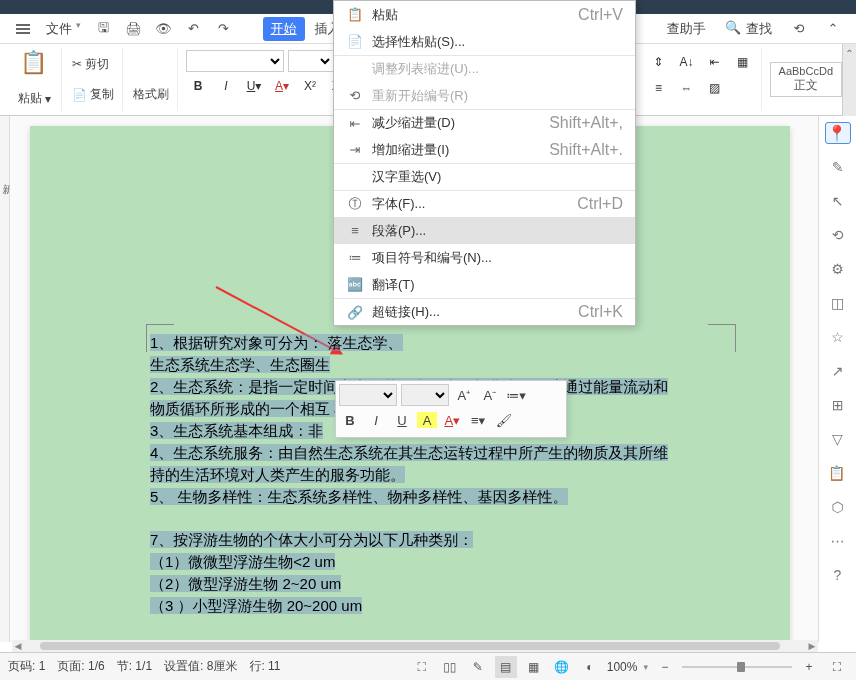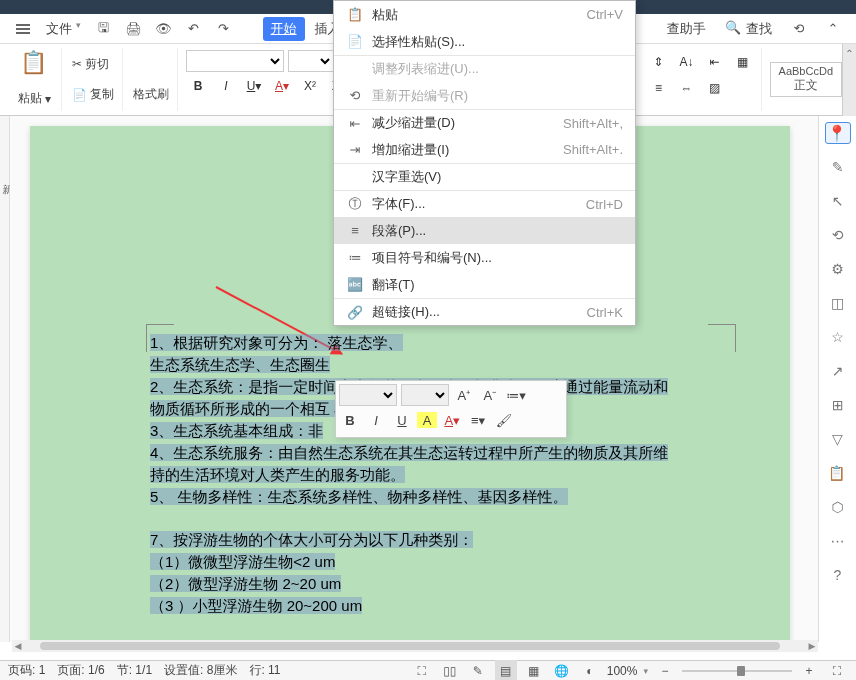--- a/index.html
+++ b/index.html
@@ -43,28 +43,28 @@
 .right-strip .ricon { width: 22px; height: 22px; display: flex; align-items: center; justify-content: center; color: #777; cursor: pointer; font-size: 14px; }
 .loc-badge { width: 26px; height: 22px; border: 1px solid #4a90e2; border-radius: 3px; display: flex; align-items: center; justify-content: center; color: #4a90e2; background: #eaf3fe; }
 
 .context-menu { position: absolute; top: 0; left: 333px; width: 303px; background: #fff; border: 1px solid #bbb; box-shadow: 2px 2px 8px rgba(0,0,0,0.2); z-index: 100; font-size: 13px; }
 .ctx-item { display: flex; align-items: center; height: 27px; padding: 0 12px 0 10px; cursor: pointer; color: #333; }
 .ctx-item.sep { border-top: 1px solid #e5e5e5; }
 .ctx-item.highlighted { background: #e2e2e2; }
 .ctx-item.disabled { color: #aaa; cursor: default; }
 .ctx-icon { width: 22px; display: flex; align-items: center; justify-content: center; color: #666; font-size: 13px; margin-right: 6px; }
 .ctx-label { flex: 1; }
-.ctx-shortcut { font-size: 13px; color: #999; }
+.ctx-shortcut { font-size: 16px; color: #999; }
 
 .mini-toolbar { position: absolute; top: 380px; left: 335px; width: 232px; height: 58px; background: #fcfcfc; border: 1px solid #ccc; box-shadow: 2px 2px 6px rgba(0,0,0,0.12); z-index: 90; display: flex; flex-direction: column; padding: 3px; gap: 3px; }
 .mini-row { display: flex; align-items: center; gap: 4px; }
 .mini-select { width: 58px; height: 22px; border: 1px solid #ccc; font-size: 11px; }
 .mini-btn { width: 22px; height: 22px; display: flex; align-items: center; justify-content: center; color: #444; cursor: pointer; font-size: 13px; }
 
-.statusbar { position: absolute; bottom: 0; left: 0; right: 0; height: 20px; background: #f6f6f6; border-top: 1px solid #ccc; display: flex; align-items: center; font-size: 12px; color: #444; padding: 0 8px; gap: 12px; }
+.statusbar { position: absolute; bottom: 0; left: 0; right: 0; height: 28px; background: #f6f6f6; border-top: 1px solid #ccc; display: flex; align-items: center; font-size: 12px; color: #444; padding: 0 8px; gap: 12px; }
 .statusbar .sb-right { margin-left: auto; display: flex; align-items: center; gap: 6px; }
 .sb-icon { width: 22px; height: 22px; display: flex; align-items: center; justify-content: center; cursor: pointer; color: #555; }
 .zoom-slider { width: 110px; height: 2px; background: #ccc; position: relative; }
 .zoom-slider::after { content: ''; position: absolute; left: 50%; top: -4px; width: 8px; height: 10px; background: #888; border-radius: 1px; }
 
 .hscroll { position: absolute; bottom: 28px; left: 12px; right: 38px; height: 12px; background: #f0f0f0; display: flex; align-items: center; }
 .hscroll .thumb { margin-left: 16px; width: 740px; height: 8px; background: #ccc; border-radius: 4px; }
 .hscroll .arr { width: 12px; font-size: 9px; color: #888; text-align: center; }
 
 .side-collapse { position: absolute; right: 0; top: 44px; width: 14px; height: 72px; background: #e9e9e9; border-left: 1px solid #ccc; display: flex; align-items: flex-start; justify-content: center; z-index: 50; }

